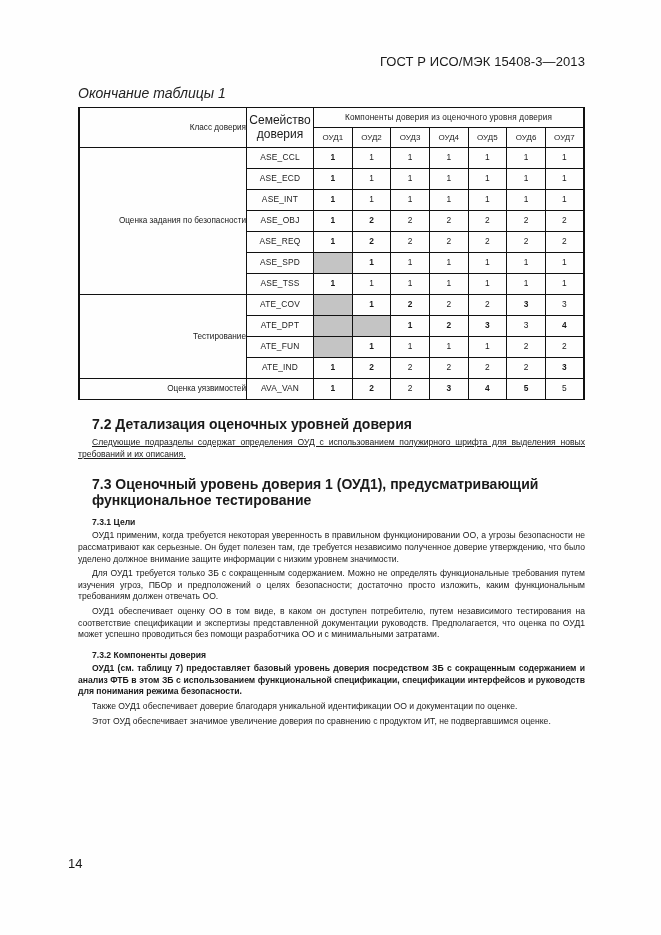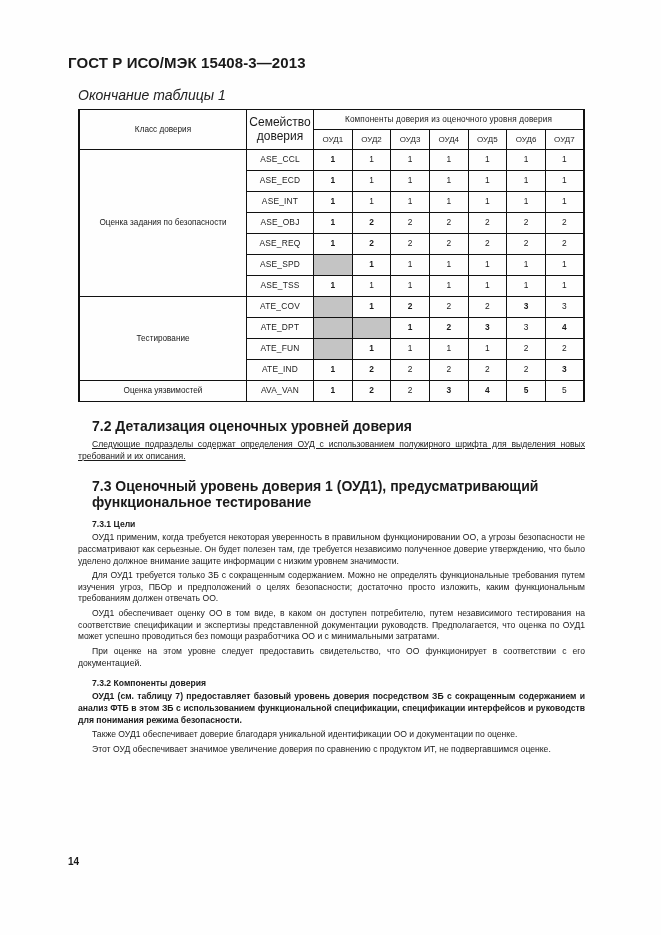--- a/index.html
+++ b/index.html
@@ -24,25 +24,26 @@
   }
   .content {
     position: absolute;
     left: 78px;
     top: 54px;
     width: 507px;
   }
 
   
   .doc-header {
-    font-size: 15px;
-    font-weight: bold;
+    font-size: 13px;
+    font-weight: normal;
     letter-spacing: 0.1px;
     margin-left: -10px;
     margin-bottom: 16px;
+    text-align: right;
   }
   .table-caption {
     font-size: 14px;
     font-style: italic;
     margin-bottom: 6px;
     color: #222;
   }
 
   
   table.gost {
@@ -52,21 +53,21 @@
     font-size: 8px;
   }
   table.gost td, table.gost th {
     border: 1px solid #111;
     padding: 0;
     text-align: center;
     vertical-align: middle;
     font-weight: normal;
     line-height: 1.15;
   }
-  table.gost .outer-l { border-left-width: 2px; }
+  table.gost .outer-l { border-left-width: 2px; text-align: right; }
   table.gost .outer-r { border-right-width: 2px; }
   .hdr-class  { width: 166px; height: 38px; font-size: 8.2px; font-weight: bold; }
   .hdr-family { width: 66px; height: 38px; font-size: 12px; font-weight: bold; }
   .hdr-group  { height: 19px; font-size: 8.2px; font-weight: bold; letter-spacing: 0.15px;}
   .hdr-eal    { height: 19px; font-size: 8px; font-weight: bold; }
   .cls-cell   { font-size: 8.2px; }
   .fam-cell   { text-align: left; padding-left: 8px; font-size: 8.4px; letter-spacing: 0.2px; border-radius: 10px;}
   .val        { width: 39px; height: 20px; font-size: 8.4px; }
   .val.b      { font-weight: bold; }
   .shaded     { background: #c4c4c4; }
@@ -94,22 +95,21 @@
     text-indent: 14px;
     hyphens: none;
   }
   p.body.bold { font-weight: bold; }
   p.body.first { margin-top: 5px; text-decoration: underline; }
 
   .page-num {
     position: absolute;
     left: 68px;
     top: 856px;
-    font-size: 10px;
-    font-weight: bold;
+    font-size: 13px;
   }
 </style>
 </head>
 <body>
 
 <div class="page">
   <div class="content">
 
     <div class="doc-header">ГОСТ Р ИСО/МЭК 15408-3—2013</div>
 
@@ -264,21 +264,20 @@
 
     <div class="sec-head">7.2  Детализация оценочных уровней доверия</div>
     <p class="body first">Следующие подразделы содержат определения ОУД с использованием полужирного шрифта для выделения новых требований и их описания.</p>
 
     <div class="sec-head">7.3  Оценочный уровень доверия 1 (ОУД1), предусматривающий функциональное тестирование</div>
 
     <div class="sec-head2">7.3.1  Цели</div>
     <p class="body">ОУД1 применим, когда требуется некоторая уверенность в правильном функционировании ОО, а угрозы безопасности не рассматривают как серьезные. Он будет полезен там, где требуется независимо полученное доверие утверждению, что было уделено должное внимание защите информации с низким уровнем значимости.</p>
     <p class="body">Для ОУД1 требуется только ЗБ с сокращенным содержанием. Можно не определять функциональные требования путем изучения угроз, ПБОр и предположений о целях безопасности; достаточно просто изложить, каким функциональным требованиям должен отвечать ОО.</p>
     <p class="body">ОУД1 обеспечивает оценку ОО в том виде, в каком он доступен потребителю, путем независимого тестирования на соответствие спецификации и экспертизы представленной документации руководств. Предполагается, что оценка по ОУД1 может успешно проводиться без помощи разработчика ОО и с минимальными затратами.</p>
-    <p class="body">При оценке на этом уровне следует предоставить свидетельство, что ОО функционирует в соответствии с его документацией.</p>
 
     <div class="sec-head2">7.3.2  Компоненты доверия</div>
     <p class="body bold">ОУД1 (см. таблицу 7) предоставляет базовый уровень доверия посредством ЗБ с сокращенным содержанием и анализ ФТБ в этом ЗБ с использованием функциональной спецификации, спецификации интерфейсов и руководств для понимания режима безопасности.</p>
     <p class="body">Также ОУД1 обеспечивает доверие благодаря уникальной идентификации ОО и документации по оценке.</p>
     <p class="body">Этот ОУД обеспечивает значимое увеличение доверия по сравнению с продуктом ИТ, не подвергавшимся оценке.</p>
 
   </div>
 
   <div class="page-num">14</div>
 </div>

